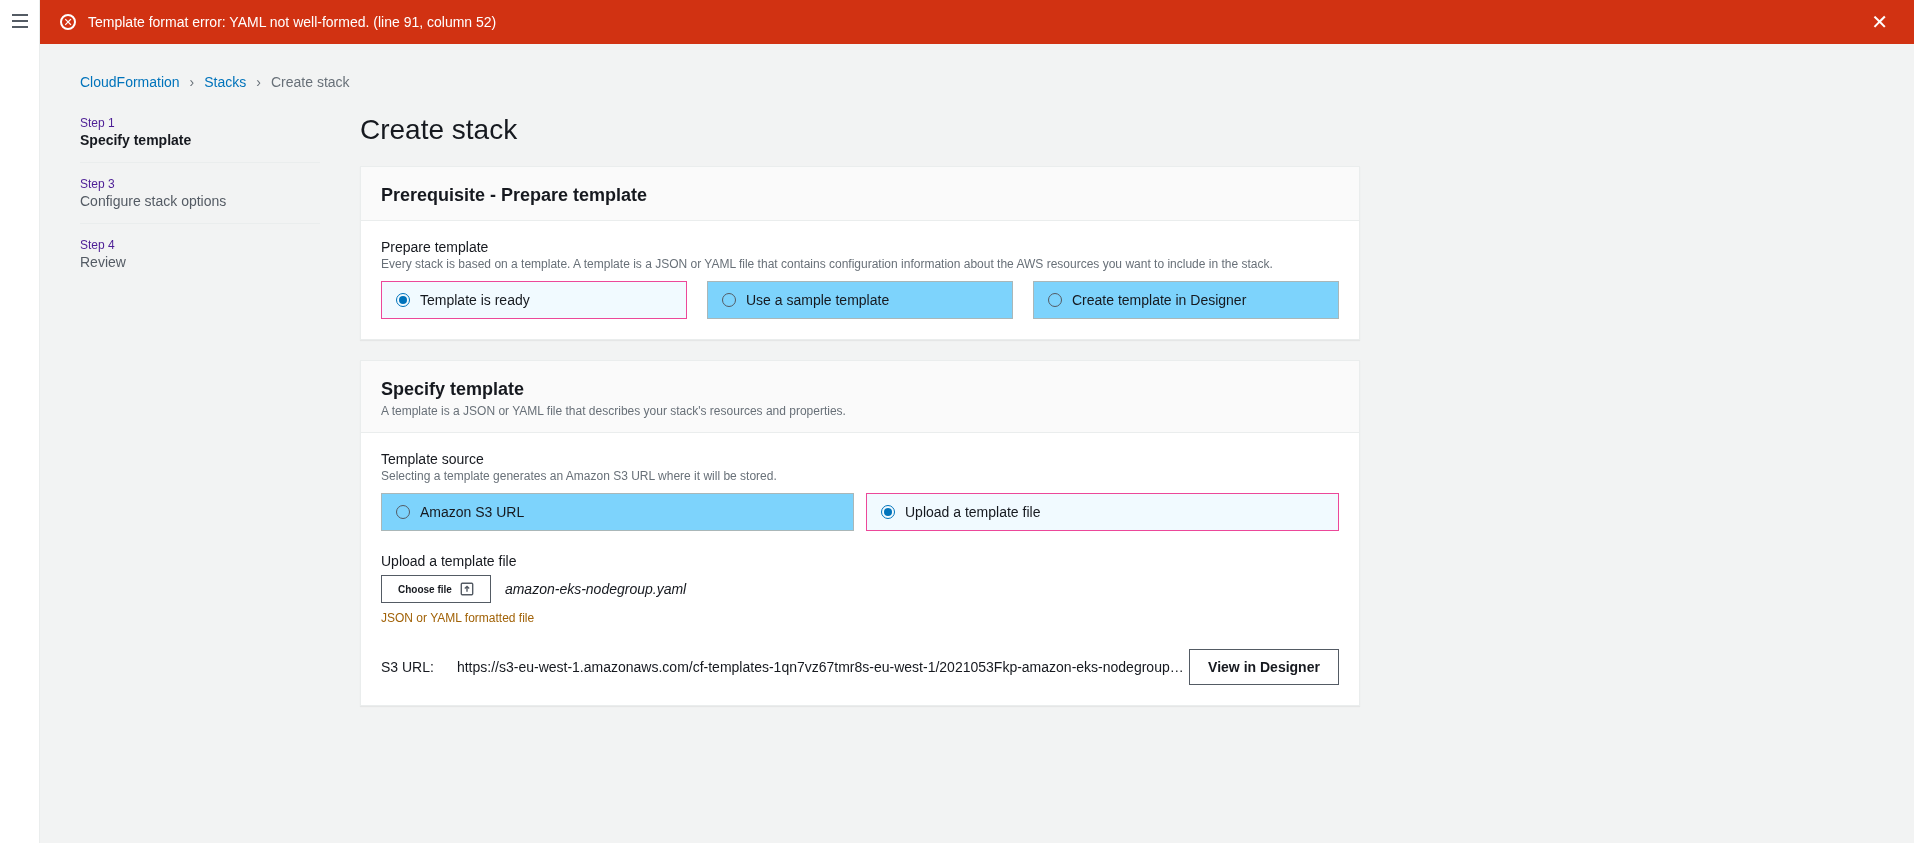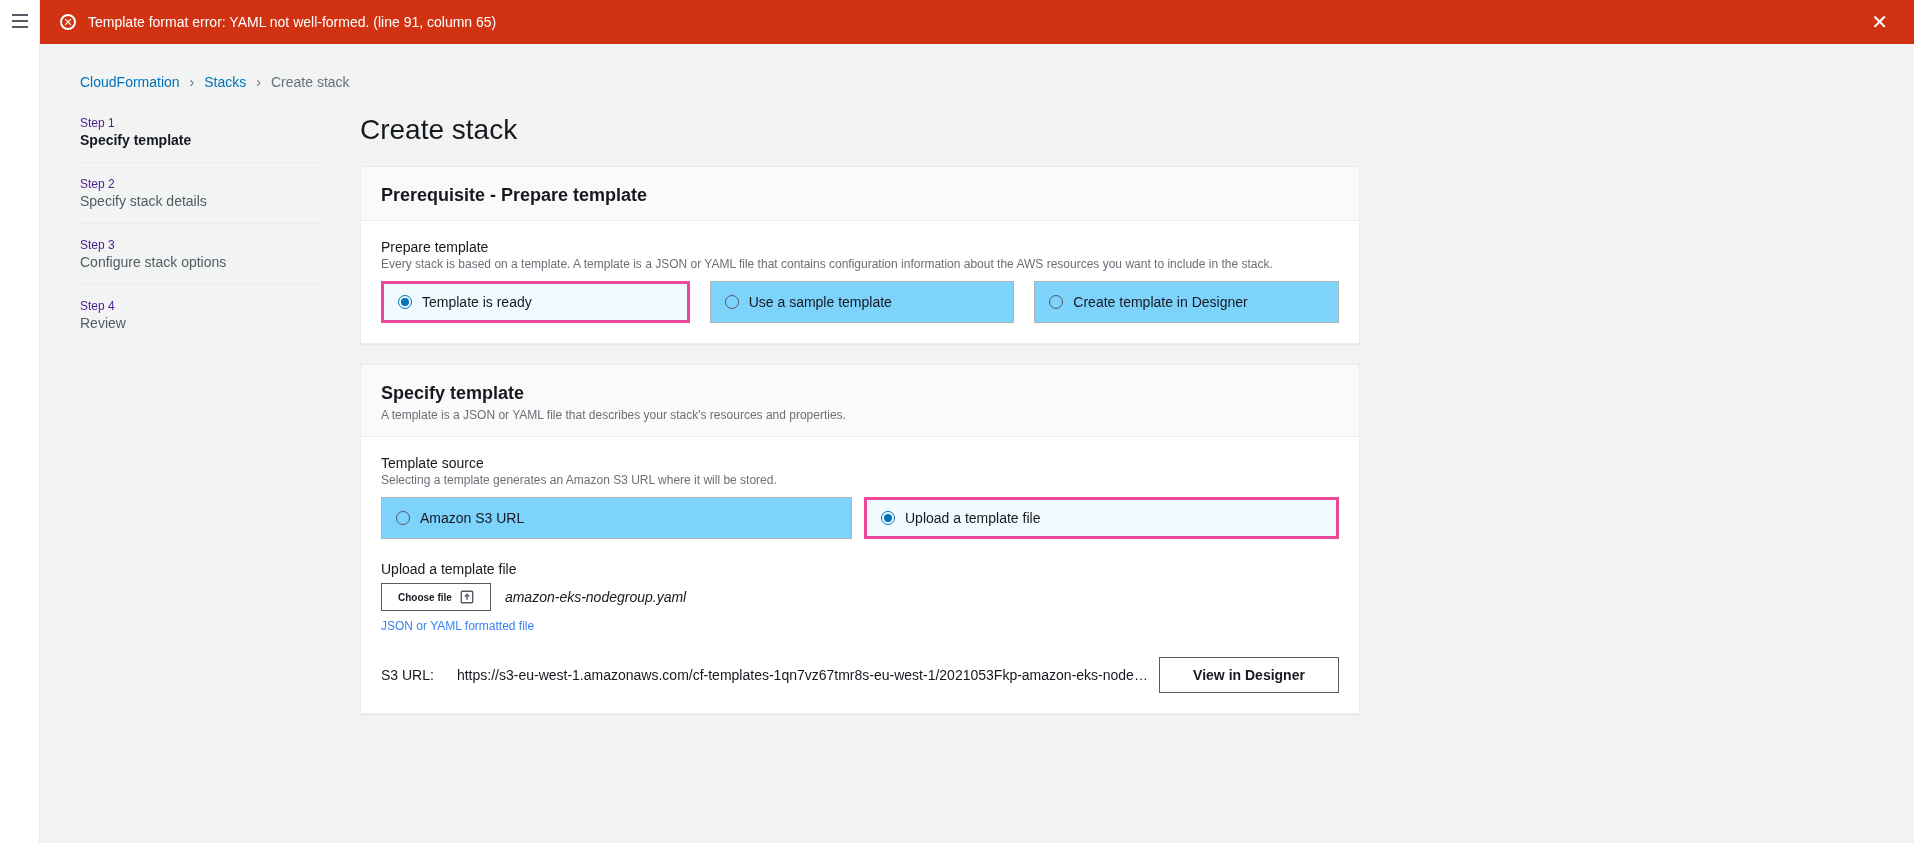--- a/index.html
+++ b/index.html
@@ -94,21 +94,21 @@
     border: 1px solid #aab7b8;
     background: #7dd3fc;
     padding: 10px 14px;
     display: flex;
     align-items: center;
     gap: 10px;
     cursor: pointer;
     font-size: 14px;
   }
   .tile.selected {
-    border: 3px solid #ec4899;
+    border: 1px solid #ec4899;
     background: #f1faff;
   }
   .radio {
     width: 14px; height: 14px; border: 1px solid #545b64; border-radius: 50%;
     display: inline-flex; align-items: center; justify-content: center; flex-shrink: 0;
   }
   .tile.selected .radio { border-color: #0073bb; }
   .radio .dot { width: 8px; height: 8px; background: #0073bb; border-radius: 50%; display: none; }
   .tile.selected .radio .dot { display: block; }
 
@@ -125,42 +125,42 @@
     display: inline-flex;
     align-items: center;
     gap: 8px;
     color: #16191f;
   }
   .btn .upload-glyph {
     width: 14px; height: 14px;
     display: inline-flex; align-items: center; justify-content: center;
   }
   .filename { font-style: italic; color: #16191f; }
-  .small-hint { font-size: 12px; color: #3b82f6; margin-top: 8px; }
+  .small-hint { font-size: 12px; color: #a16207; margin-top: 8px; }
 
   .s3-row {
     display: flex; align-items: stretch; gap: 0; margin-top: 24px;
   }
   .s3-text {
     flex: 1; padding: 10px 4px 10px 0; font-size: 14px; color: #16191f;
     display: flex; gap: 23px; align-items: center; overflow: hidden;
   }
   .s3-text .label { white-space: nowrap; }
   .s3-text .url { overflow: hidden; text-overflow: ellipsis; white-space: nowrap; }
   .view-designer-btn {
     border: 1px solid #545b64;
     background: #ffffff;
     padding: 8px 18px;
     font-weight: 700;
     font-size: 14px;
     color: #16191f;
     cursor: pointer;
     text-align: center;
     line-height: 1.2;
-    width: 180px;
+    width: 150px;
   }
 
   
   ::-webkit-scrollbar { width: 14px; }
   ::-webkit-scrollbar-track { background: #f2f3f3; }
   ::-webkit-scrollbar-thumb { background: #c1c1c1; }
 </style>
 </head>
 <body>
 
@@ -169,42 +169,38 @@
     <div class="hamburger">
       <span></span>
         <span></span>
         <span></span>
     </div>
   </div>
 
   <div class="main-col">
     <div class="error-banner">
       <span class="err-icon">✕</span>
-      <span>Template format error: YAML not well-formed. (line 91, column 65)</span>
+      <span>Template format error: YAML not well-formed. (line 91, column 52)</span>
       <span class="err-close">✕</span>
     </div>
 
     <div class="scroll-area">
       <div class="breadcrumbs">
         <a>CloudFormation</a>
         <span class="sep">›</span>
         <a>Stacks</a>
         <span class="sep">›</span>
         <span class="current">Create stack</span>
       </div>
 
       <div class="layout">
         <div class="steps">
           <div class="step active">
             <div class="num">Step 1</div>
             <div class="title">Specify template</div>
-          </div>
-          <div class="step">
-            <div class="num">Step 2</div>
-            <div class="title">Specify stack details</div>
           </div>
           <div class="step">
             <div class="num">Step 3</div>
             <div class="title">Configure stack options</div>
           </div>
           <div class="step">
             <div class="num">Step 4</div>
             <div class="title">Review</div>
           </div>
         </div>

